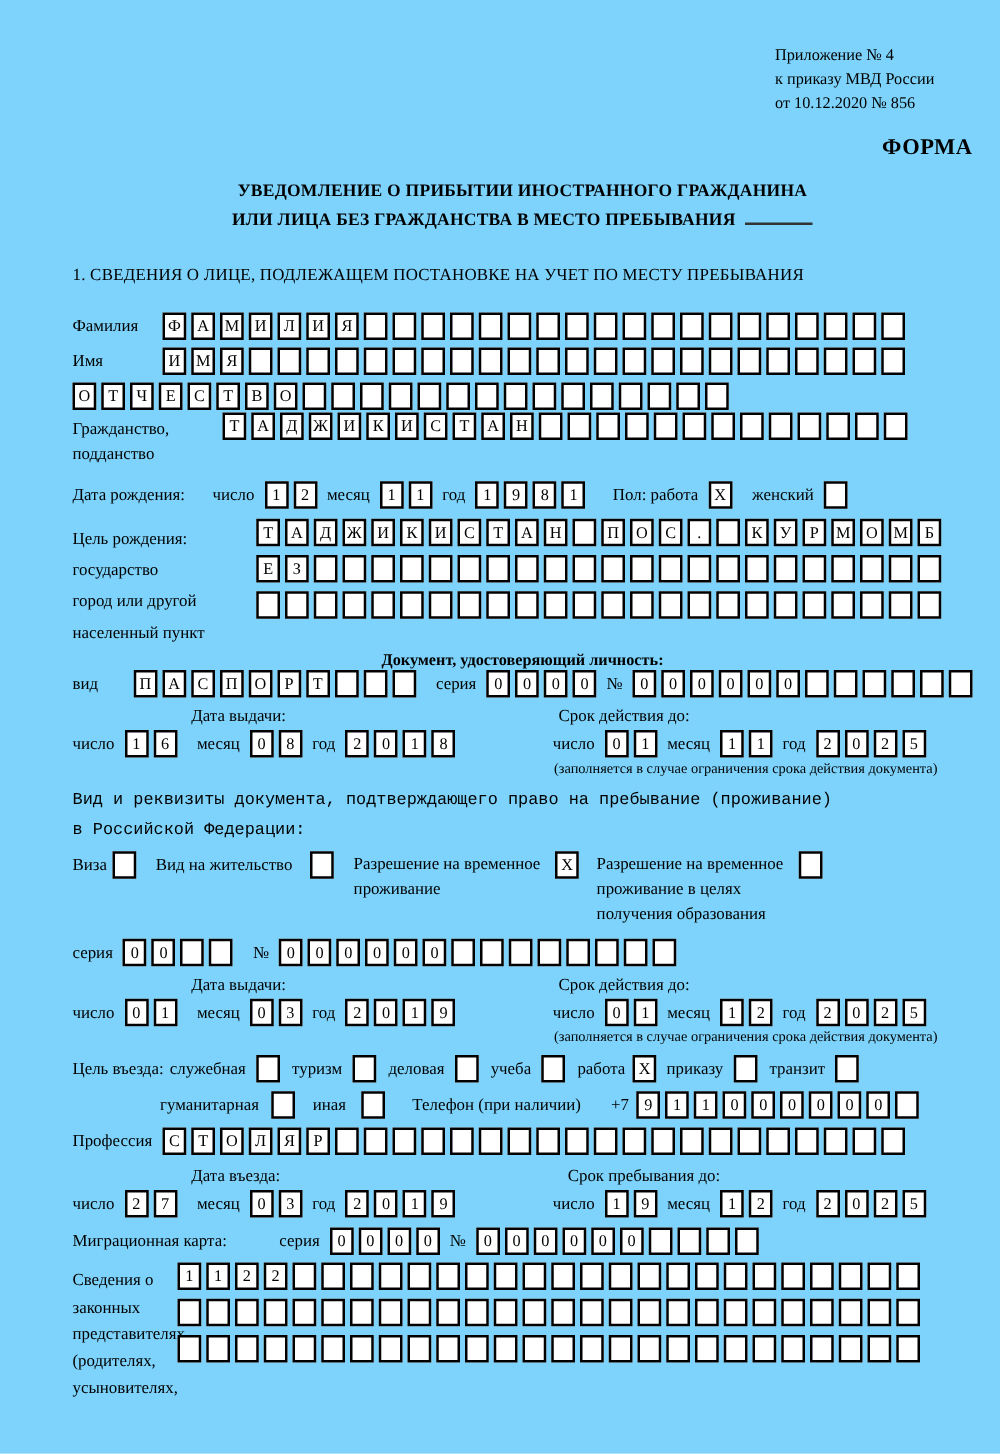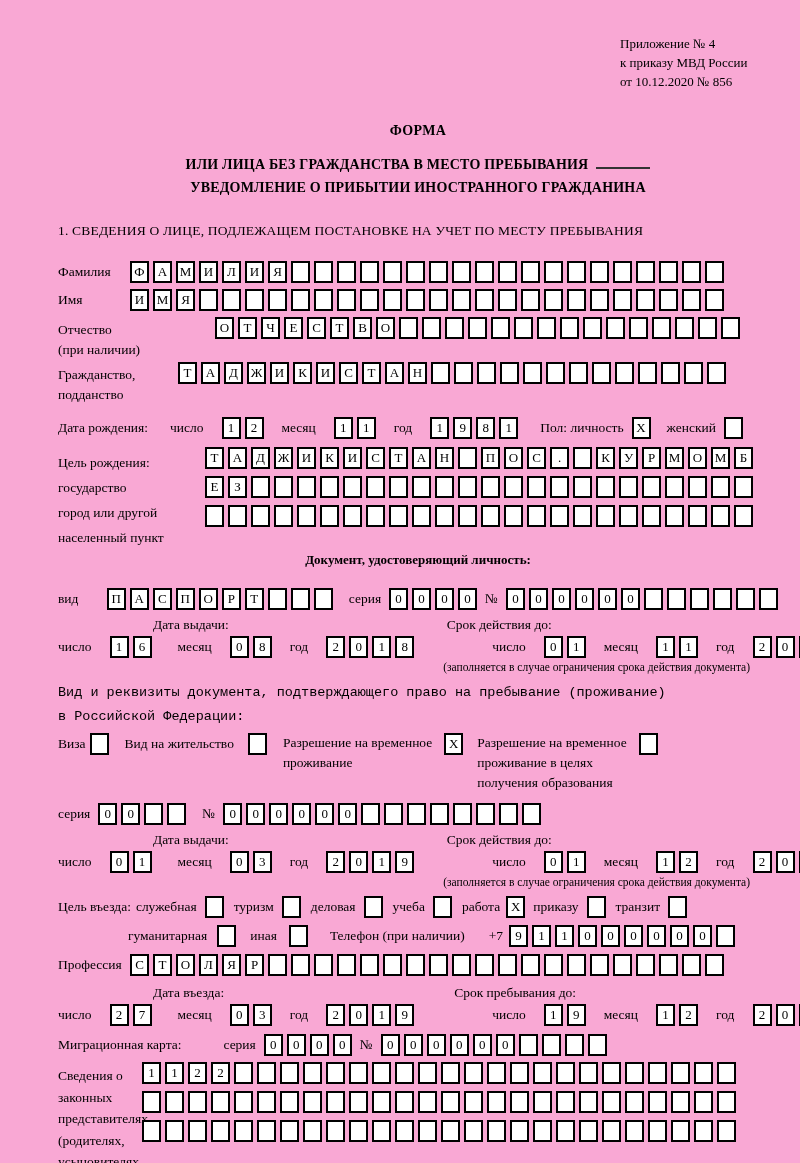--- a/index.html
+++ b/index.html
@@ -1,55 +1,55 @@
 <!DOCTYPE html>
 <html><head>
 <meta charset="utf-8">
 <style>
   * { margin:0; padding:0; box-sizing:border-box; }
   html,body { background:#fff; }
   body { width:800px; height:1163px; color:#000; font-family:"Liberation Serif", serif; font-size:13.5px; }
-  .page { position:relative; width:800px; height:1163px; padding:34px 22px 0 58px; overflow:hidden; background:#f9a8d4; }
+  .page { position:relative; width:800px; height:1163px; padding:34px 22px 0 58px; overflow:hidden; background:#7dd3fc; }
   .hdr { margin-left:562px; line-height:19px; font-size:13px; }
   .hdr-sub { margin-left:562px; margin-top:3px; line-height:18px; font-size:12.5px; }
-  .forma { text-align:center; font-weight:bold; margin-top:32px; font-size:14px; letter-spacing:.4px; }
+  .forma { text-align:right; font-weight:bold; margin-top:16px; font-size:18px; letter-spacing:.4px; }
   .title { text-align:center; font-weight:bold; font-size:14px; margin-top:14px; line-height:23px; letter-spacing:.2px; }
   .blank-line { display:inline-block; width:54px; border-bottom:2px solid #333; height:3px; margin-left:8px; }
   .sec { font-weight:normal; font-size:13.5px; margin-top:24px; white-space:nowrap; letter-spacing:.2px; }
   .row { display:flex; align-items:flex-start; margin-top:6px; }
   .lbl { padding-top:3px; white-space:nowrap; }
   .cells { display:inline-flex; gap:4px; flex:0 0 auto; }
   .cell { width:19px; height:22px; border:2px solid #000; display:inline-flex; align-items:center; justify-content:center; font-size:13px; flex:0 0 auto; background:#fff; }
   .multiline { line-height:20px; }
   .rows-stack > .cells { margin-bottom:7px; display:flex; }
   .center-b { text-align:center; font-weight:bold; font-size:13px; margin-top:6px; }
   .dheads { display:flex; margin-top:7px; }
-  .dgroup { display:inline-flex; align-items:flex-start; gap:18px; }
+  .dgroup { display:inline-flex; align-items:flex-start; gap:8px; }
   .dgroup .lbl { padding-top:3px; }
   .small { font-size:11.5px; }
   .cap-r { text-align:right; padding-right:28px; margin-top:3px; }
   .intro { line-height:24px; margin-top:8px;font-family:Liberation Mono, monospace; }
   .ctr { text-align:left; line-height:20px; }
   .gap8 { gap:8px; }
 </style>
 </head>
 <body>
 
 <div class="page">
 
   <div class="hdr">
     <div>Приложение № 4</div>
     <div>к приказу МВД России</div>
     <div>от 10.12.2020 № 856</div>
   </div>
   <div class="forma">ФОРМА</div>
 
   <div class="title">
+    <div>УВЕДОМЛЕНИЕ О ПРИБЫТИИ ИНОСТРАННОГО ГРАЖДАНИНА</div>
     <div><span>ИЛИ ЛИЦА БЕЗ ГРАЖДАНСТВА В МЕСТО ПРЕБЫВАНИЯ</span><span class="blank-line"></span></div>
-    <div>УВЕДОМЛЕНИЕ О ПРИБЫТИИ ИНОСТРАННОГО ГРАЖДАНИНА</div>
   </div>
 
   <div class="sec">1. СВЕДЕНИЯ О ЛИЦЕ, ПОДЛЕЖАЩЕМ ПОСТАНОВКЕ НА УЧЕТ ПО МЕСТУ ПРЕБЫВАНИЯ</div>
 
   <div class="row" style="margin-top:22px">
     <span class="lbl" style="width:72px">Фамилия</span>
     <span class="cells">
         <span class="cell">Ф</span>
         <span class="cell">А</span>
         <span class="cell">М</span>
@@ -105,24 +105,20 @@
         <span class="cell"></span>
         <span class="cell"></span>
         <span class="cell"></span>
         <span class="cell"></span>
         <span class="cell"></span>
         <span class="cell"></span>
       </span>
   </div>
 
   <div class="row">
-    <span class="multiline" style="width:157px;padding-top:3px">
-      <div>Отчество</div>
-      <div>(при наличии)</div>
-    </span>
     <span class="cells">
         <span class="cell">О</span>
         <span class="cell">Т</span>
         <span class="cell">Ч</span>
         <span class="cell">Е</span>
         <span class="cell">С</span>
         <span class="cell">Т</span>
         <span class="cell">В</span>
         <span class="cell">О</span>
         <span class="cell"></span>
@@ -190,21 +186,21 @@
           <span class="cell">1</span>
         </span>
       <span class="lbl">год</span>
       <span class="cells">
           <span class="cell">1</span>
           <span class="cell">9</span>
           <span class="cell">8</span>
           <span class="cell">1</span>
         </span>
     </span>
-    <span class="lbl" style="margin-left:14px">Пол: личность</span>
+    <span class="lbl" style="margin-left:14px">Пол: работа</span>
     <span class="cell">X</span>
     <span class="lbl" style="margin-left:8px">женский</span>
     <span class="cell"></span>
   </div>
 
   <div class="row" style="margin-top:8px">
     <span class="multiline" style="width:147px;padding-top:3px;line-height:25px">
       <div>Цель рождения:</div>
       <div>государство</div>
       <div>город или другой</div>
@@ -287,21 +283,21 @@
           <span class="cell"></span>
           <span class="cell"></span>
           <span class="cell"></span>
           <span class="cell"></span>
         </span>
     </span>
   </div>
 
   <div class="center-b" style="margin-top:2px">Документ, удостоверяющий личность:</div>
 
-  <div class="row gap8" style="margin-top:20px">
+  <div class="row gap8" style="margin-top:0">
     <span class="lbl" style="width:44px">вид</span>
     <span class="cells">
         <span class="cell">П</span>
         <span class="cell">А</span>
         <span class="cell">С</span>
         <span class="cell">П</span>
         <span class="cell">О</span>
         <span class="cell">Р</span>
         <span class="cell">Т</span>
         <span class="cell"></span>

